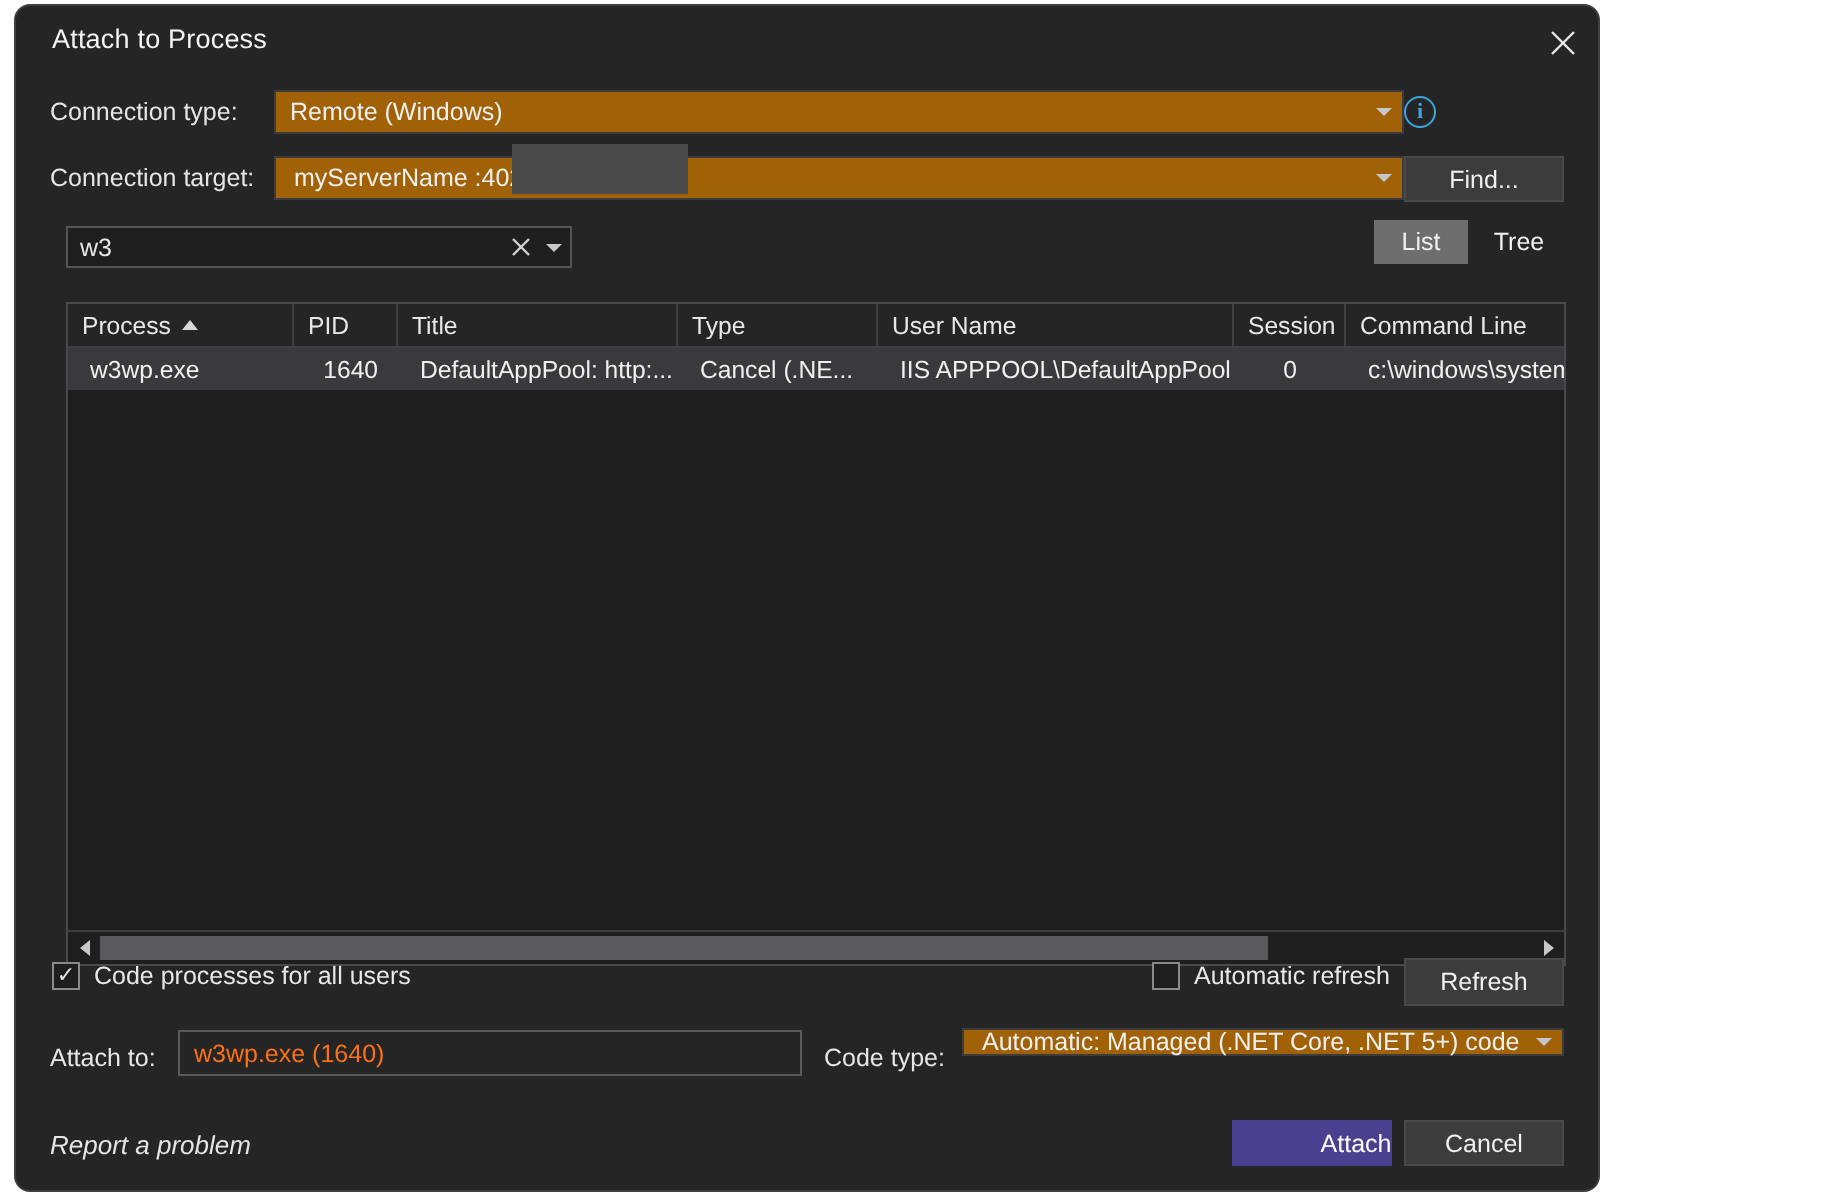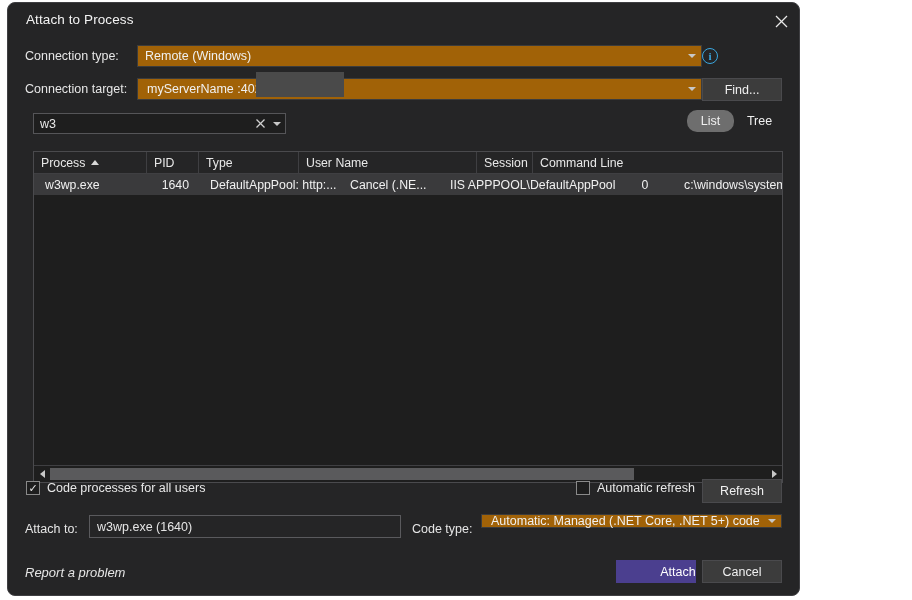--- a/index.html
+++ b/index.html
@@ -331,21 +331,21 @@
   
   .tfield {
     position: absolute;
     background: #252526;
     border: 1px solid #5a5a5d;
     box-sizing: border-box;
     display: flex;
     align-items: center;
     padding-left: 7px;
     font-size: 12.5px;
-    color: #e5e5e5;
+    color: #f97316;
     white-space: nowrap;
     overflow: hidden;
     cursor: text;
   }
 
   .link {
     position: absolute;
     color: #e5e5e5;
     font-size: 13px;
     cursor: pointer;
@@ -395,31 +395,32 @@
         <svg width="9" height="9" viewBox="0 0 9 9">
           <line x1="0.5" y1="0.5" x2="8.5" y2="8.5" stroke="#d0d0d0" stroke-width="1.2"></line>
           <line x1="8.5" y1="0.5" x2="0.5" y2="8.5" stroke="#d0d0d0" stroke-width="1.2"></line>
         </svg>
       </div>
       <div class="sarrow">
           <span class="tri-down"></span>
         </div>
     </div>
 
-    <div class="toggle on" style="left:679px; top:107px; width:47px;border-radius:10px;">List</div>
+    <div class="toggle on" style="left:679px; top:107px; width:47px;">List</div>
     <div class="toggle" style="left:728px; top:107px; width:47px;">Tree</div>
 
     <div class="table-wrap">
 
       <div class="thead">
         <div class="th" style="width:113px;">
           <span>Process</span>
           <span class="sort-asc"></span>
         </div>
         <div class="th" style="width:52px;">PID</div>
+        <div class="th" style="width:140px;">Title</div>
         <div class="th" style="width:100px;">Type</div>
         <div class="th" style="width:178px;">User Name</div>
         <div class="th" style="width:56px;">Session</div>
         <div class="th" style="width:109px; border-right:none;">Command Line</div>
       </div>
 
       <div class="tbody-row">
         <div class="td left" style="width:113px;">w3wp.exe</div>
         <div class="td right" style="width:52px;">1640</div>
         <div class="td left" style="width:140px;">DefaultAppPool: http:...</div>

